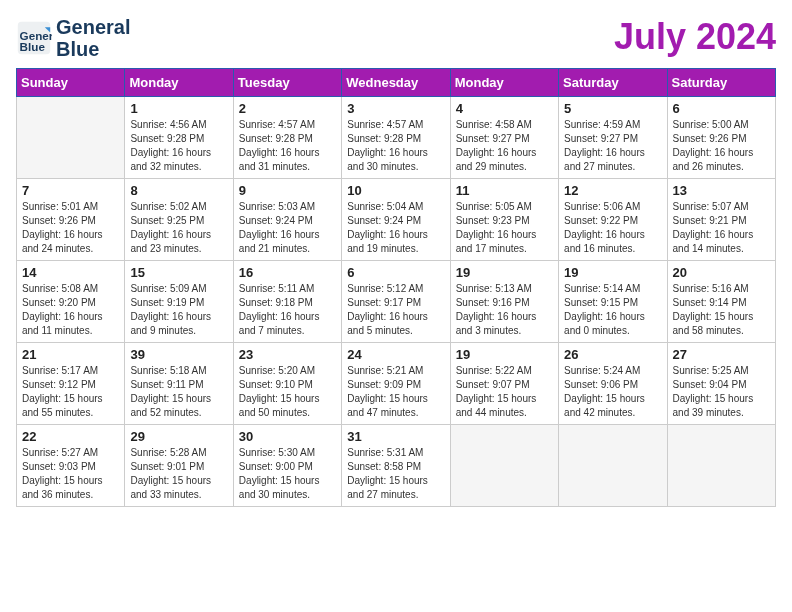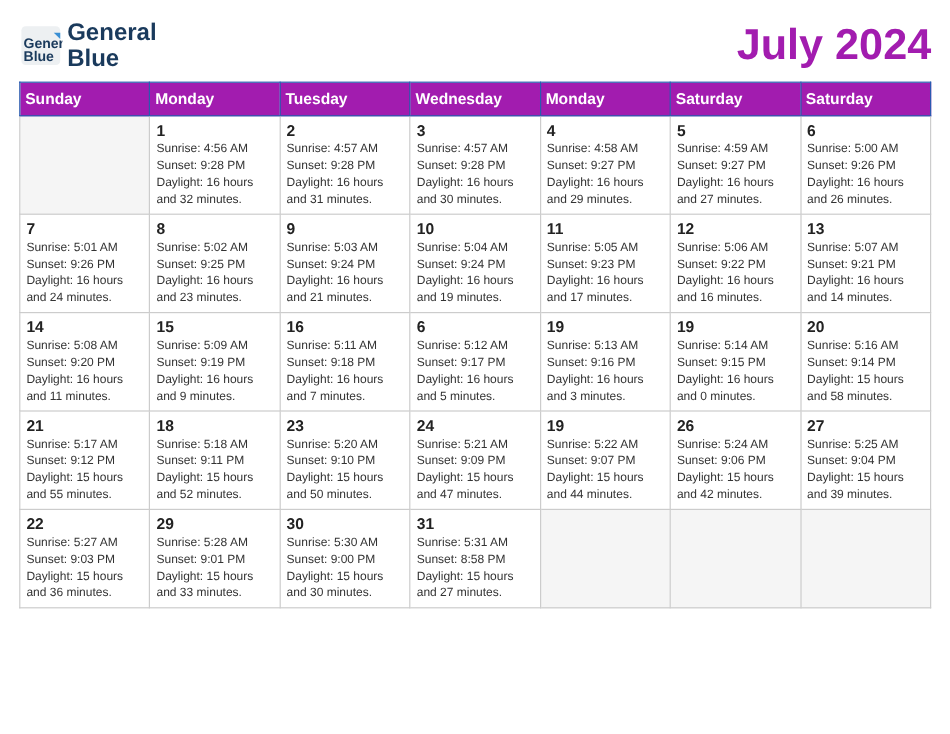--- a/index.html
+++ b/index.html
@@ -207,21 +207,21 @@
           <div class="day-number">20</div>
           <div class="day-info">Sunrise: 5:16 AM<br>Sunset: 9:14 PM<br>Daylight: 15 hours and 58 minutes.</div>
         </td>
       </tr>
       <tr class="row-shaded">
         <td>
           <div class="day-number">21</div>
           <div class="day-info">Sunrise: 5:17 AM<br>Sunset: 9:12 PM<br>Daylight: 15 hours and 55 minutes.</div>
         </td>
         <td>
-          <div class="day-number">18</div>
+          <div class="day-number">39</div>
           <div class="day-info">Sunrise: 5:18 AM<br>Sunset: 9:11 PM<br>Daylight: 15 hours and 52 minutes.</div>
         </td>
         <td>
           <div class="day-number">23</div>
           <div class="day-info">Sunrise: 5:20 AM<br>Sunset: 9:10 PM<br>Daylight: 15 hours and 50 minutes.</div>
         </td>
         <td>
           <div class="day-number">24</div>
           <div class="day-info">Sunrise: 5:21 AM<br>Sunset: 9:09 PM<br>Daylight: 15 hours and 47 minutes.</div>
         </td>

